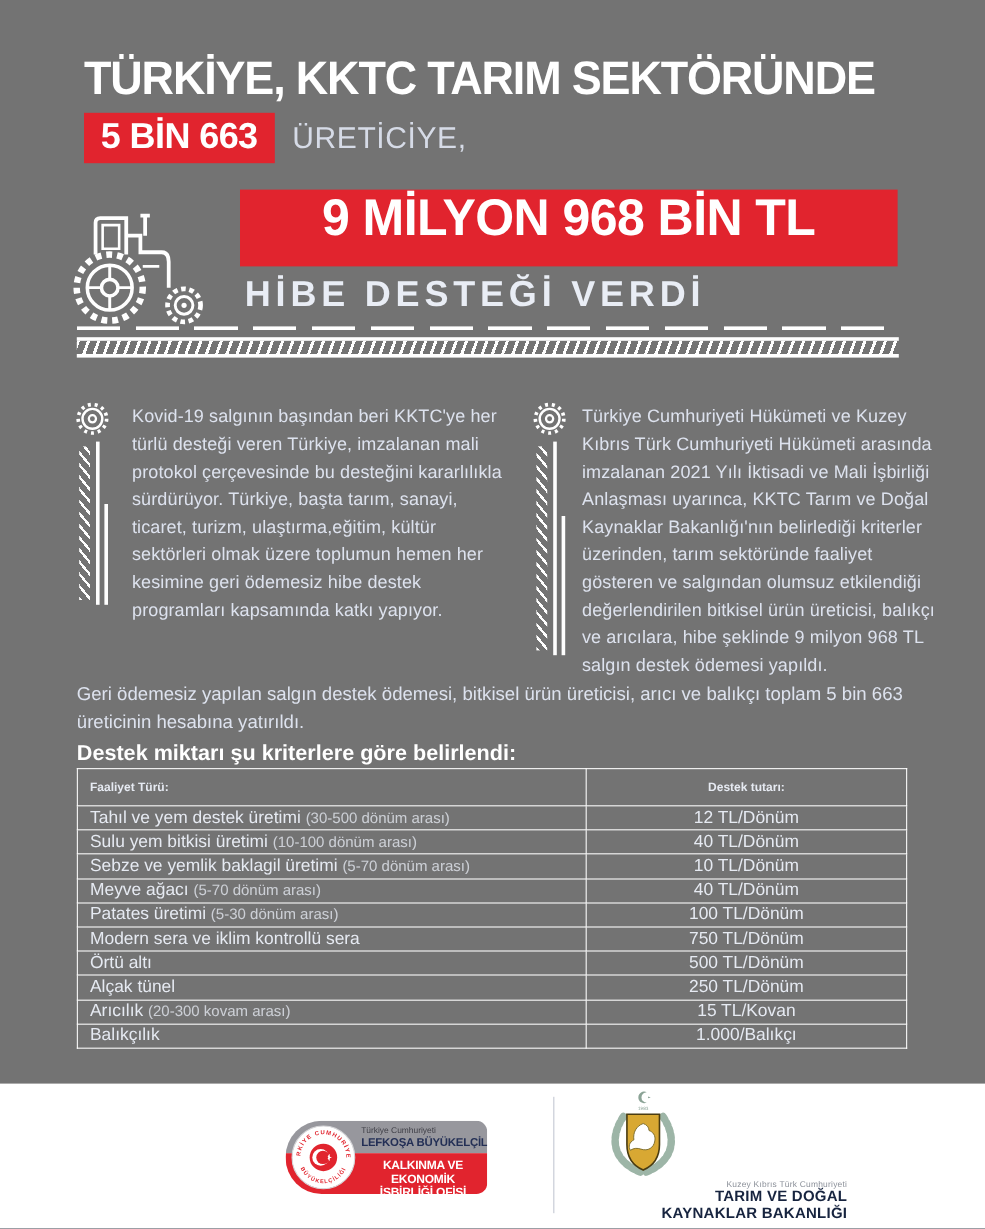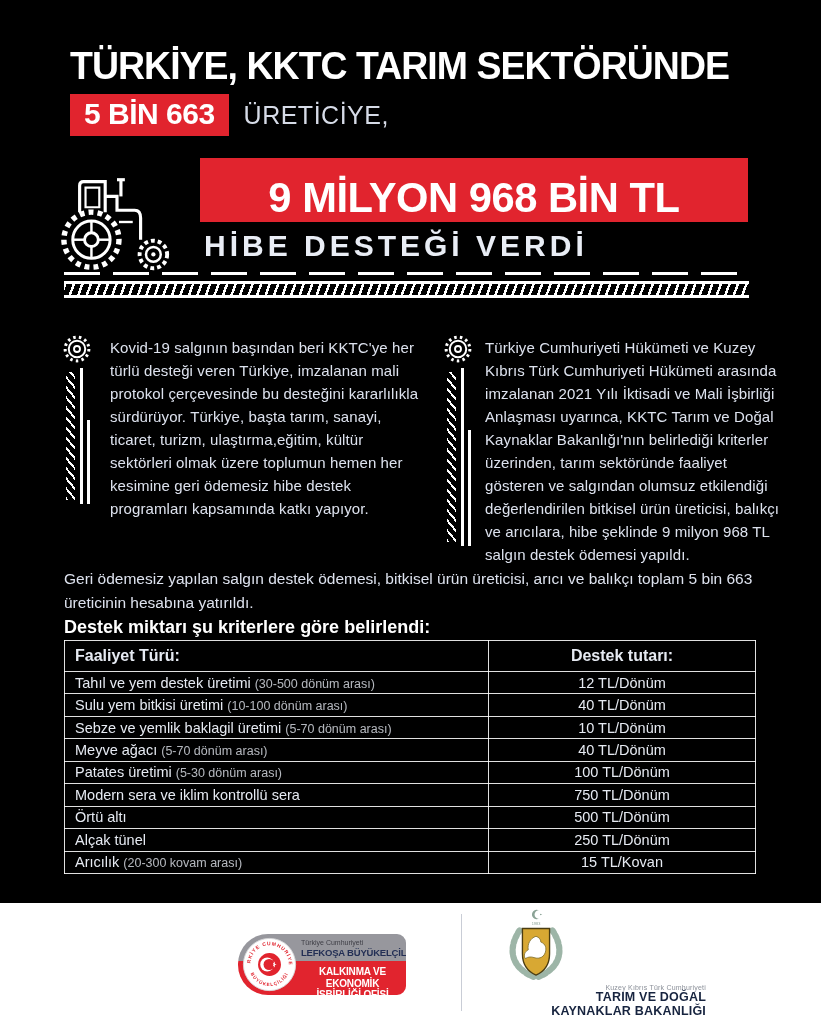--- a/index.html
+++ b/index.html
@@ -1,37 +1,37 @@
 <!DOCTYPE html>
 <html><head>
 <meta charset="utf-8">
 <style>
   html,body{margin:0;padding:0;background:#0e1a38;}
   .poster{
     position:relative; width:821px; height:1024px; overflow:hidden;
-    background:#000000;
+    background:#737373;
     font-family:"Liberation Sans", sans-serif;
     -webkit-font-smoothing:antialiased;
   }
   
   .title{
     position:absolute; left:70px; top:44px; width:700px;
     color:#ffffff; font-size:39px; font-weight:800; letter-spacing:-1px;
     transform:scaleX(.96); transform-origin:left center; white-space:nowrap;
   }
   .count-row{position:absolute; left:70px; top:94px; display:flex; align-items:center;}
   .count-badge{
     background:#e1242e; color:#fff; font-size:30px; font-weight:800;
     padding:3px 14px 5px 14px; letter-spacing:-.5px;
   }
   .count-suffix{color:#d6dbe7; font-size:25px; font-weight:500; margin-left:15px; letter-spacing:.5px;}
   .tractor{position:absolute; left:58px; top:170px; width:118px; height:104px;}
   .amount-banner{
     position:absolute; left:200px; top:158px; width:548px; height:64px;
-    background:#e1242e; display:flex; align-items:flex-end; justify-content:center;
+    background:#e1242e; display:flex; align-items:flex-start; justify-content:center;
   }
   .amount-banner span{
     color:#fff; font-size:43px; font-weight:800; letter-spacing:-.5px; white-space:nowrap;
     transform:scaleX(.97);
   }
   .amount-caption{
     position:absolute; left:204px; top:229px;
     color:#e9edf5; font-size:30px; font-weight:700; letter-spacing:4px; white-space:nowrap;
   }
   
@@ -52,21 +52,21 @@
   
   .summary{position:absolute; left:64px; top:567px; width:706px;
     color:#dde2ee; font-size:15.5px; line-height:24px;}
   .criteria{position:absolute; left:64px; top:617px; color:#ffffff; font-size:18px; font-weight:700;}
   
   table.support{
     position:absolute; left:64px; top:640px; width:692px; height:234px;
     border-collapse:collapse; table-layout:fixed; color:#e6eaf2;
   }
   table.support th, table.support td{border:1.2px solid rgba(255,255,255,.88); padding:0 10px;}
-  table.support th{font-size:16px; font-weight:700; height:30px; text-align:left;}
+  table.support th{font-size:10px; font-weight:700; height:30px; text-align:left;}
   table.support th.amount, table.support td.amount{text-align:center; width:246px;}
   table.support td{font-size:14.5px; height:19px; font-weight:400;}
   td .range{font-size:12.5px; opacity:.78; margin-left:4px;}
   
   .footer{position:absolute; left:0; top:903px; width:821px; height:121px; background:#ffffff;}
   .embassy-badge{
     position:absolute; left:238px; top:31px; width:168px; height:61px;
     border-radius:30px 9px 9px 30px; overflow:hidden;
   }
   .embassy-top{position:absolute; left:0; top:0; width:100%; height:27px; background:#97979d;}
@@ -186,20 +186,24 @@
         <td><span>Örtü altı</span><span class="range"></span></td>
         <td class="amount">500 TL/Dönüm</td>
       </tr>
       <tr>
         <td><span>Alçak tünel</span><span class="range"></span></td>
         <td class="amount">250 TL/Dönüm</td>
       </tr>
       <tr>
         <td><span>Arıcılık</span><span class="range">(20-300 kovam arası)</span></td>
         <td class="amount">15 TL/Kovan</td>
+      </tr>
+      <tr>
+        <td><span>Balıkçılık</span><span class="range"></span></td>
+        <td class="amount">1.000/Balıkçı</td>
       </tr>
     </tbody>
   </table>
 
   <div class="footer">
 
     <div class="embassy-badge">
       <div class="embassy-top"></div>
       <div class="embassy-bottom"></div>
       <div class="embassy-seal">

